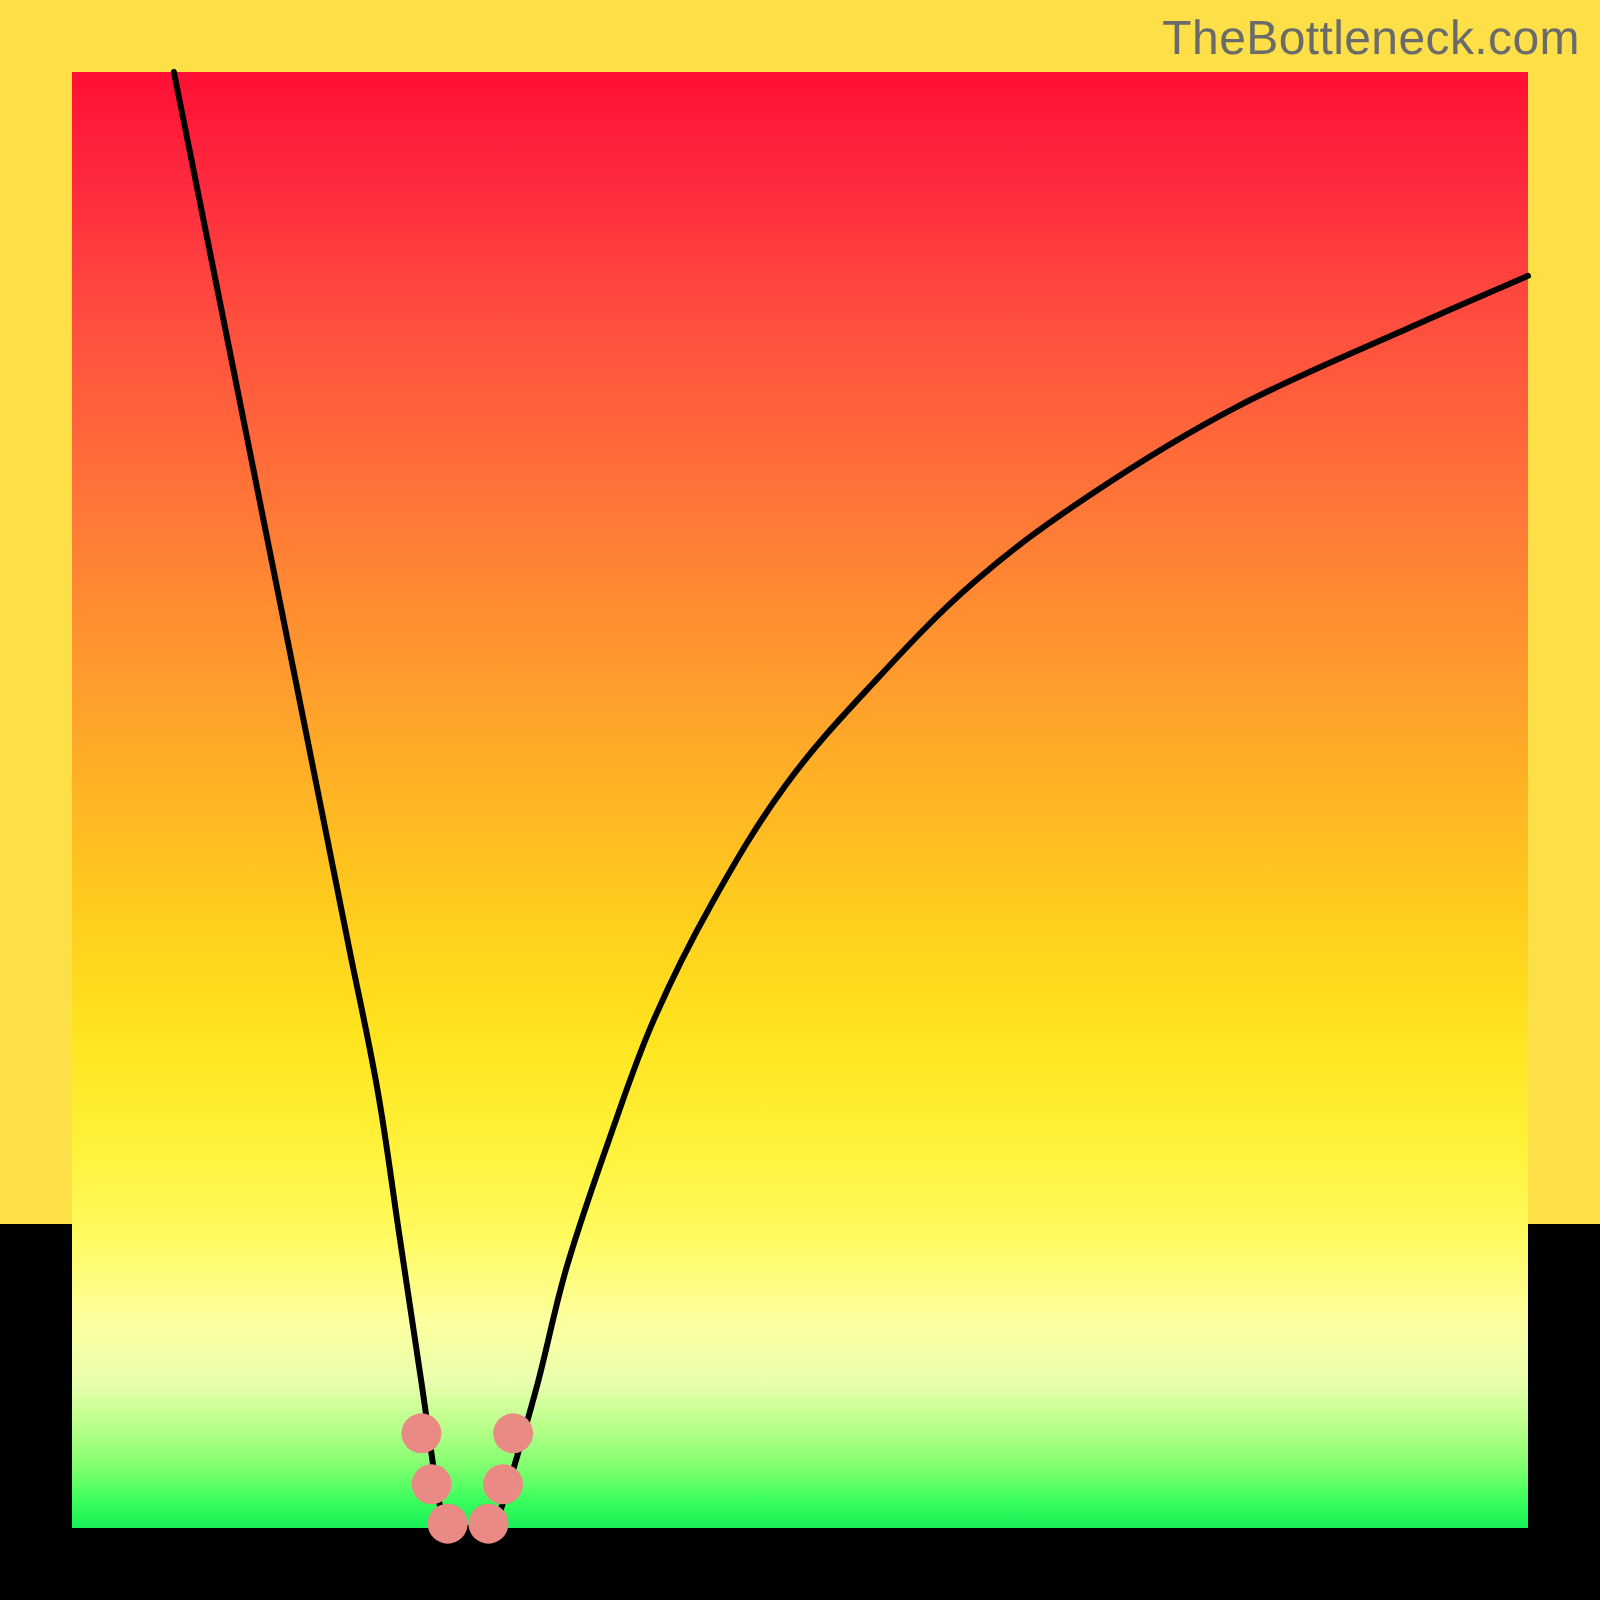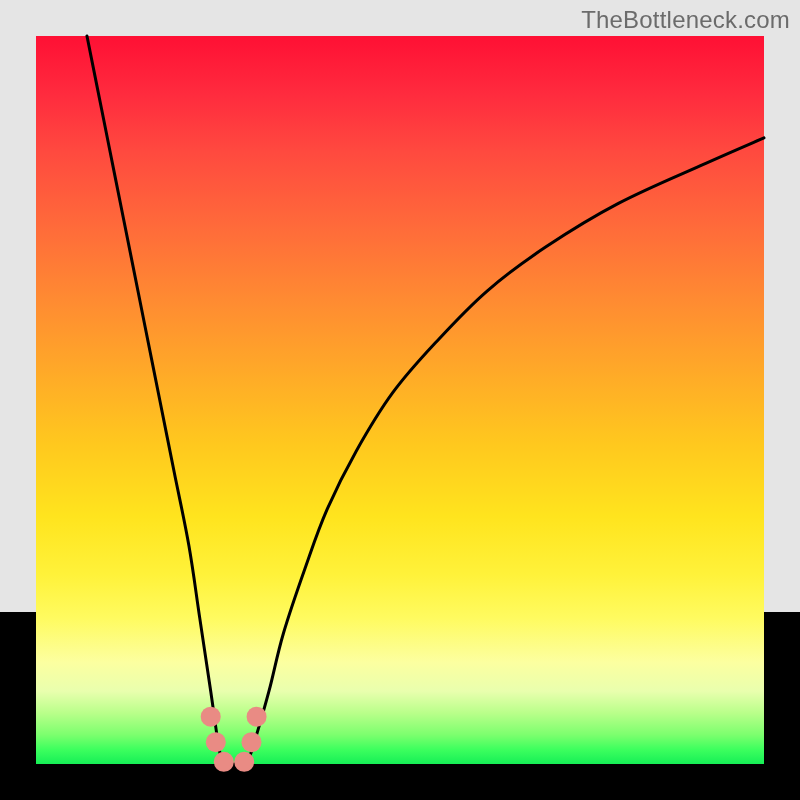--- a/index.html
+++ b/index.html
@@ -10,21 +10,21 @@
     background: #000;
     overflow: hidden;
     font-family: Arial, Helvetica, sans-serif;
   }
   .frame {
     position: absolute;
     left: 0;
     top: 0;
     width: 800px;
     height: 612px;
-    background: #e5e5e5;
+    background: #fde047;
   }
   .plot-area {
     position: absolute;
     left: 36px;
     top: 36px;
     width: 728px;
     height: 728px;
     
     background: linear-gradient(to bottom,
       #ff1034 0%,

